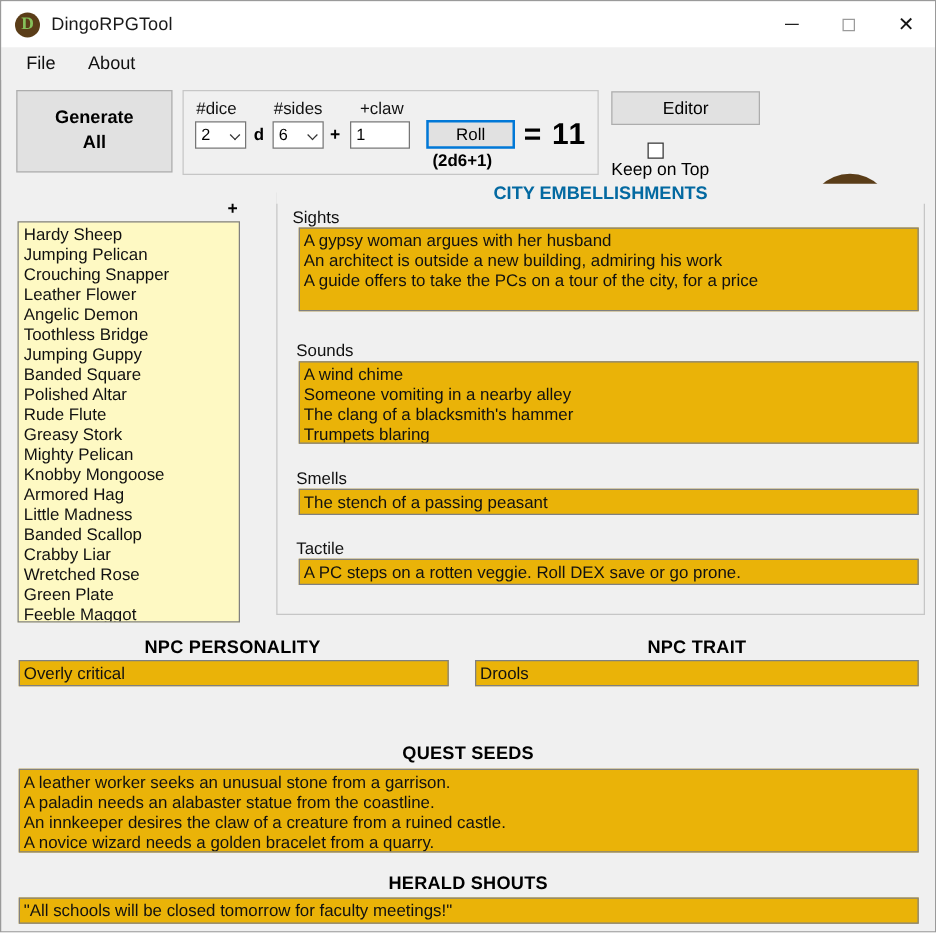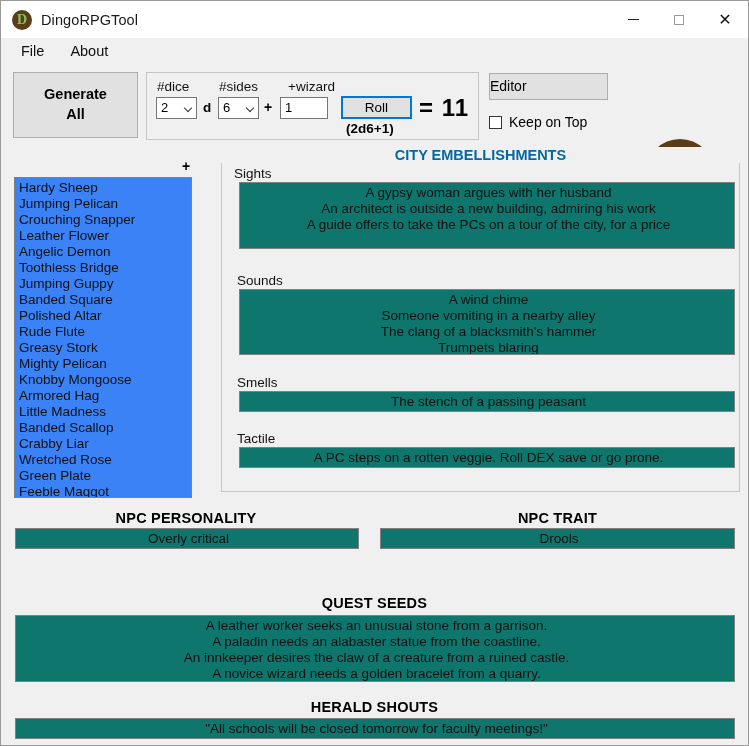--- a/index.html
+++ b/index.html
@@ -234,27 +234,29 @@
   }
   .editor-btn {
     position: absolute;
     left: 488px; top: 9px;
     width: 119px; height: 27px;
     background: #e1e1e1;
     border: 1px solid #adadad;
     box-sizing: border-box;
     font-size: 14px;
     color: #000;
+    text-align: center;
     line-height: 25px;
   }
   .keeptop {
     position: absolute;
     left: 488px; top: 50px;
     display: flex;
     align-items: center;
+    flex-direction: column;
   }
   .keeptop .box {
     width: 13px; height: 13px;
     border: 1px solid #333;
     background: #fff;
     box-sizing: border-box;
     margin-right: 7px;
   }
   .keeptop .txt {
     font-size: 14px;
@@ -300,21 +302,21 @@
     width: 14px;
     font-size: 14px;
     font-weight: bold;
     color: #000;
     text-align: center;
   }
   .tavern-list {
     position: absolute;
     left: 13px; top: 176px;
     width: 178px; height: 321px;
-    background: #3b82f6;
+    background: #fef9c3;
     border: 1px solid #808080;
     box-sizing: border-box;
     overflow: hidden;
     padding: 2px 0 0 4px;
   }
   .tavern-list li {
     list-style: none;
     font-size: 13.5px;
     color: #111;
     line-height: 16px;
@@ -343,26 +345,25 @@
     padding: 0 4px;
     box-sizing: border-box;
   }
   .sub-label {
     position: absolute;
     font-size: 13.5px;
     color: #111;
   }
   .text-box {
     position: absolute;
-    background: #0f766e;
+    background: #eab308;
     border: 1px solid #808080;
     box-sizing: border-box;
     overflow: hidden;
     padding: 2px 0 0 3px;
-    text-align: center;
   }
   .text-box .line {
     font-size: 13.5px;
     color: #111;
     line-height: 16px;
     white-space: nowrap;
   }
 
   .sights-label { left: 233px; top: 165px; }
   .sights-box   { left: 238px; top: 181px; width: 496px; height: 67px; }
@@ -420,21 +421,21 @@
     <div class="generate-btn">
       <span>
         <span>Generate</span><br>
         <span>All</span>
       </span>
     </div>
 
     <div class="dice-group">
       <span class="dice-label lbl-dice">#dice</span>
       <span class="dice-label lbl-sides">#sides</span>
-      <span class="dice-label lbl-bonus">+wizard</span>
+      <span class="dice-label lbl-bonus">+claw</span>
 
       <div class="combo cb-dice">
         <span>2</span>
         <span class="chev"></span>
       </div>
       <span class="dice-d">d</span>
       <div class="combo cb-sides">
         <span>6</span>
         <span class="chev"></span>
       </div>

